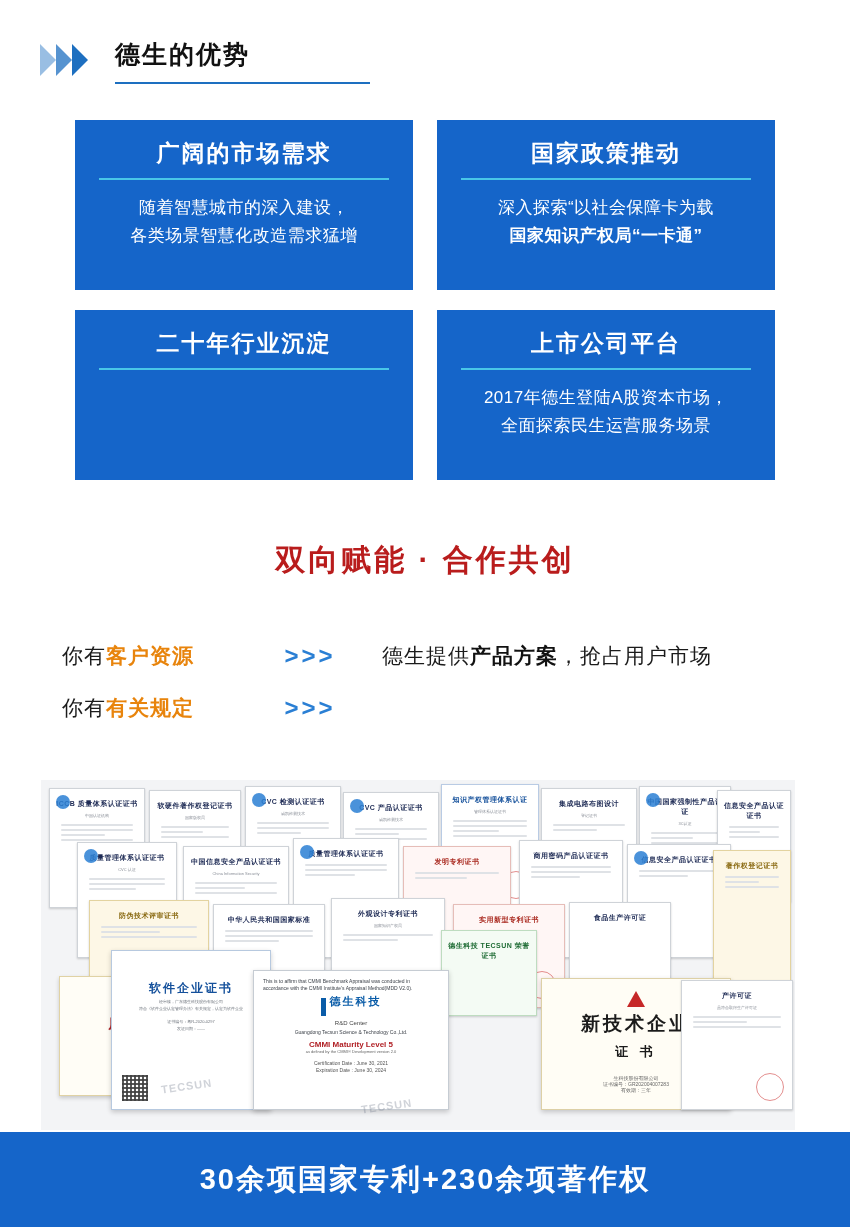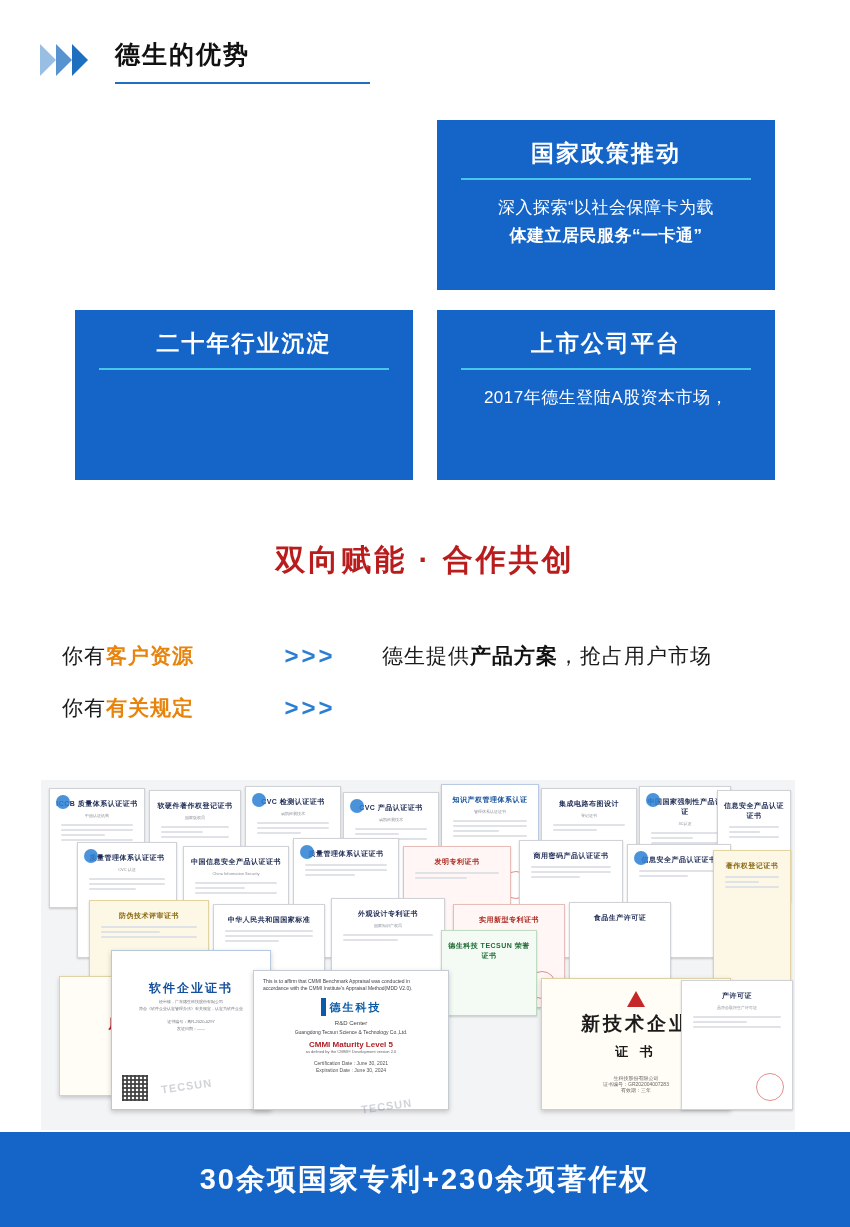--- a/index.html
+++ b/index.html
@@ -254,21 +254,20 @@
     box-shadow: 0 2px 5px rgba(0,0,0,0.2);
     box-sizing: border-box;
     padding: 7px 9px;
     font-size: 5px;
     line-height: 7px;
     color: #3a3f47;
     text-align: center;
   }
   .cert-cmmi .logo-row {
     display: flex;
-    align-items: center;
     justify-content: center;
     gap: 4px;
     margin: 6px 0 4px 0;
   }
   .cert-cmmi .logo-bar {
     width: 5px; height: 18px; background: #0a5ca8;
   }
   .cert-cmmi .rd { font-size: 6px; color: #444; }
   .cert-cmmi .cn { font-size: 11px; font-weight: bold; color: #0a5ca8; letter-spacing: 2px;}
   .cert-cmmi .lvl {
@@ -381,40 +380,49 @@
     <span class="chev c1"></span>
     <span class="chev c2"></span>
     <span class="chev c3"></span>
   </div>
   <div class="section-title">德生的优势</div>
   <div class="section-underline"></div>
 </div>
 
 <div class="cards">
 
+  <div class="card r0 c0">
+    <div class="card-title">广阔的市场需求</div>
+    <div class="card-rule"></div>
+    <div class="card-body">
+      <div>随着智慧城市的深入建设，</div>
+      <div>各类场景智慧化改造需求猛增</div>
+    </div>
+  </div>
 
   <div class="card r0 c1">
     <div class="card-title">国家政策推动</div>
     <div class="card-rule"></div>
     <div class="card-body">
       <div>深入探索“以社会保障卡为载</div>
-      <div style="font-weight:bold">体建立居民服务“一卡通”</div>
+      <div style="font-weight:bold">国家知识产权局“一卡通”</div>
     </div>
   </div>
 
   <div class="card r1 c0">
     <div class="card-title">二十年行业沉淀</div>
     <div class="card-rule"></div>
   </div>
 
   <div class="card r1 c1">
     <div class="card-title">上市公司平台</div>
     <div class="card-rule"></div>
     <div class="card-body">
       <div>2017年德生登陆A股资本市场，</div>
+      <div>全面探索民生运营服务场景</div>
     </div>
   </div>
 
 </div>
 
 <div class="mid-title">双向赋能 · 合作共创</div>
 
 <div class="value-rows">
 
   <div class="value-row">

